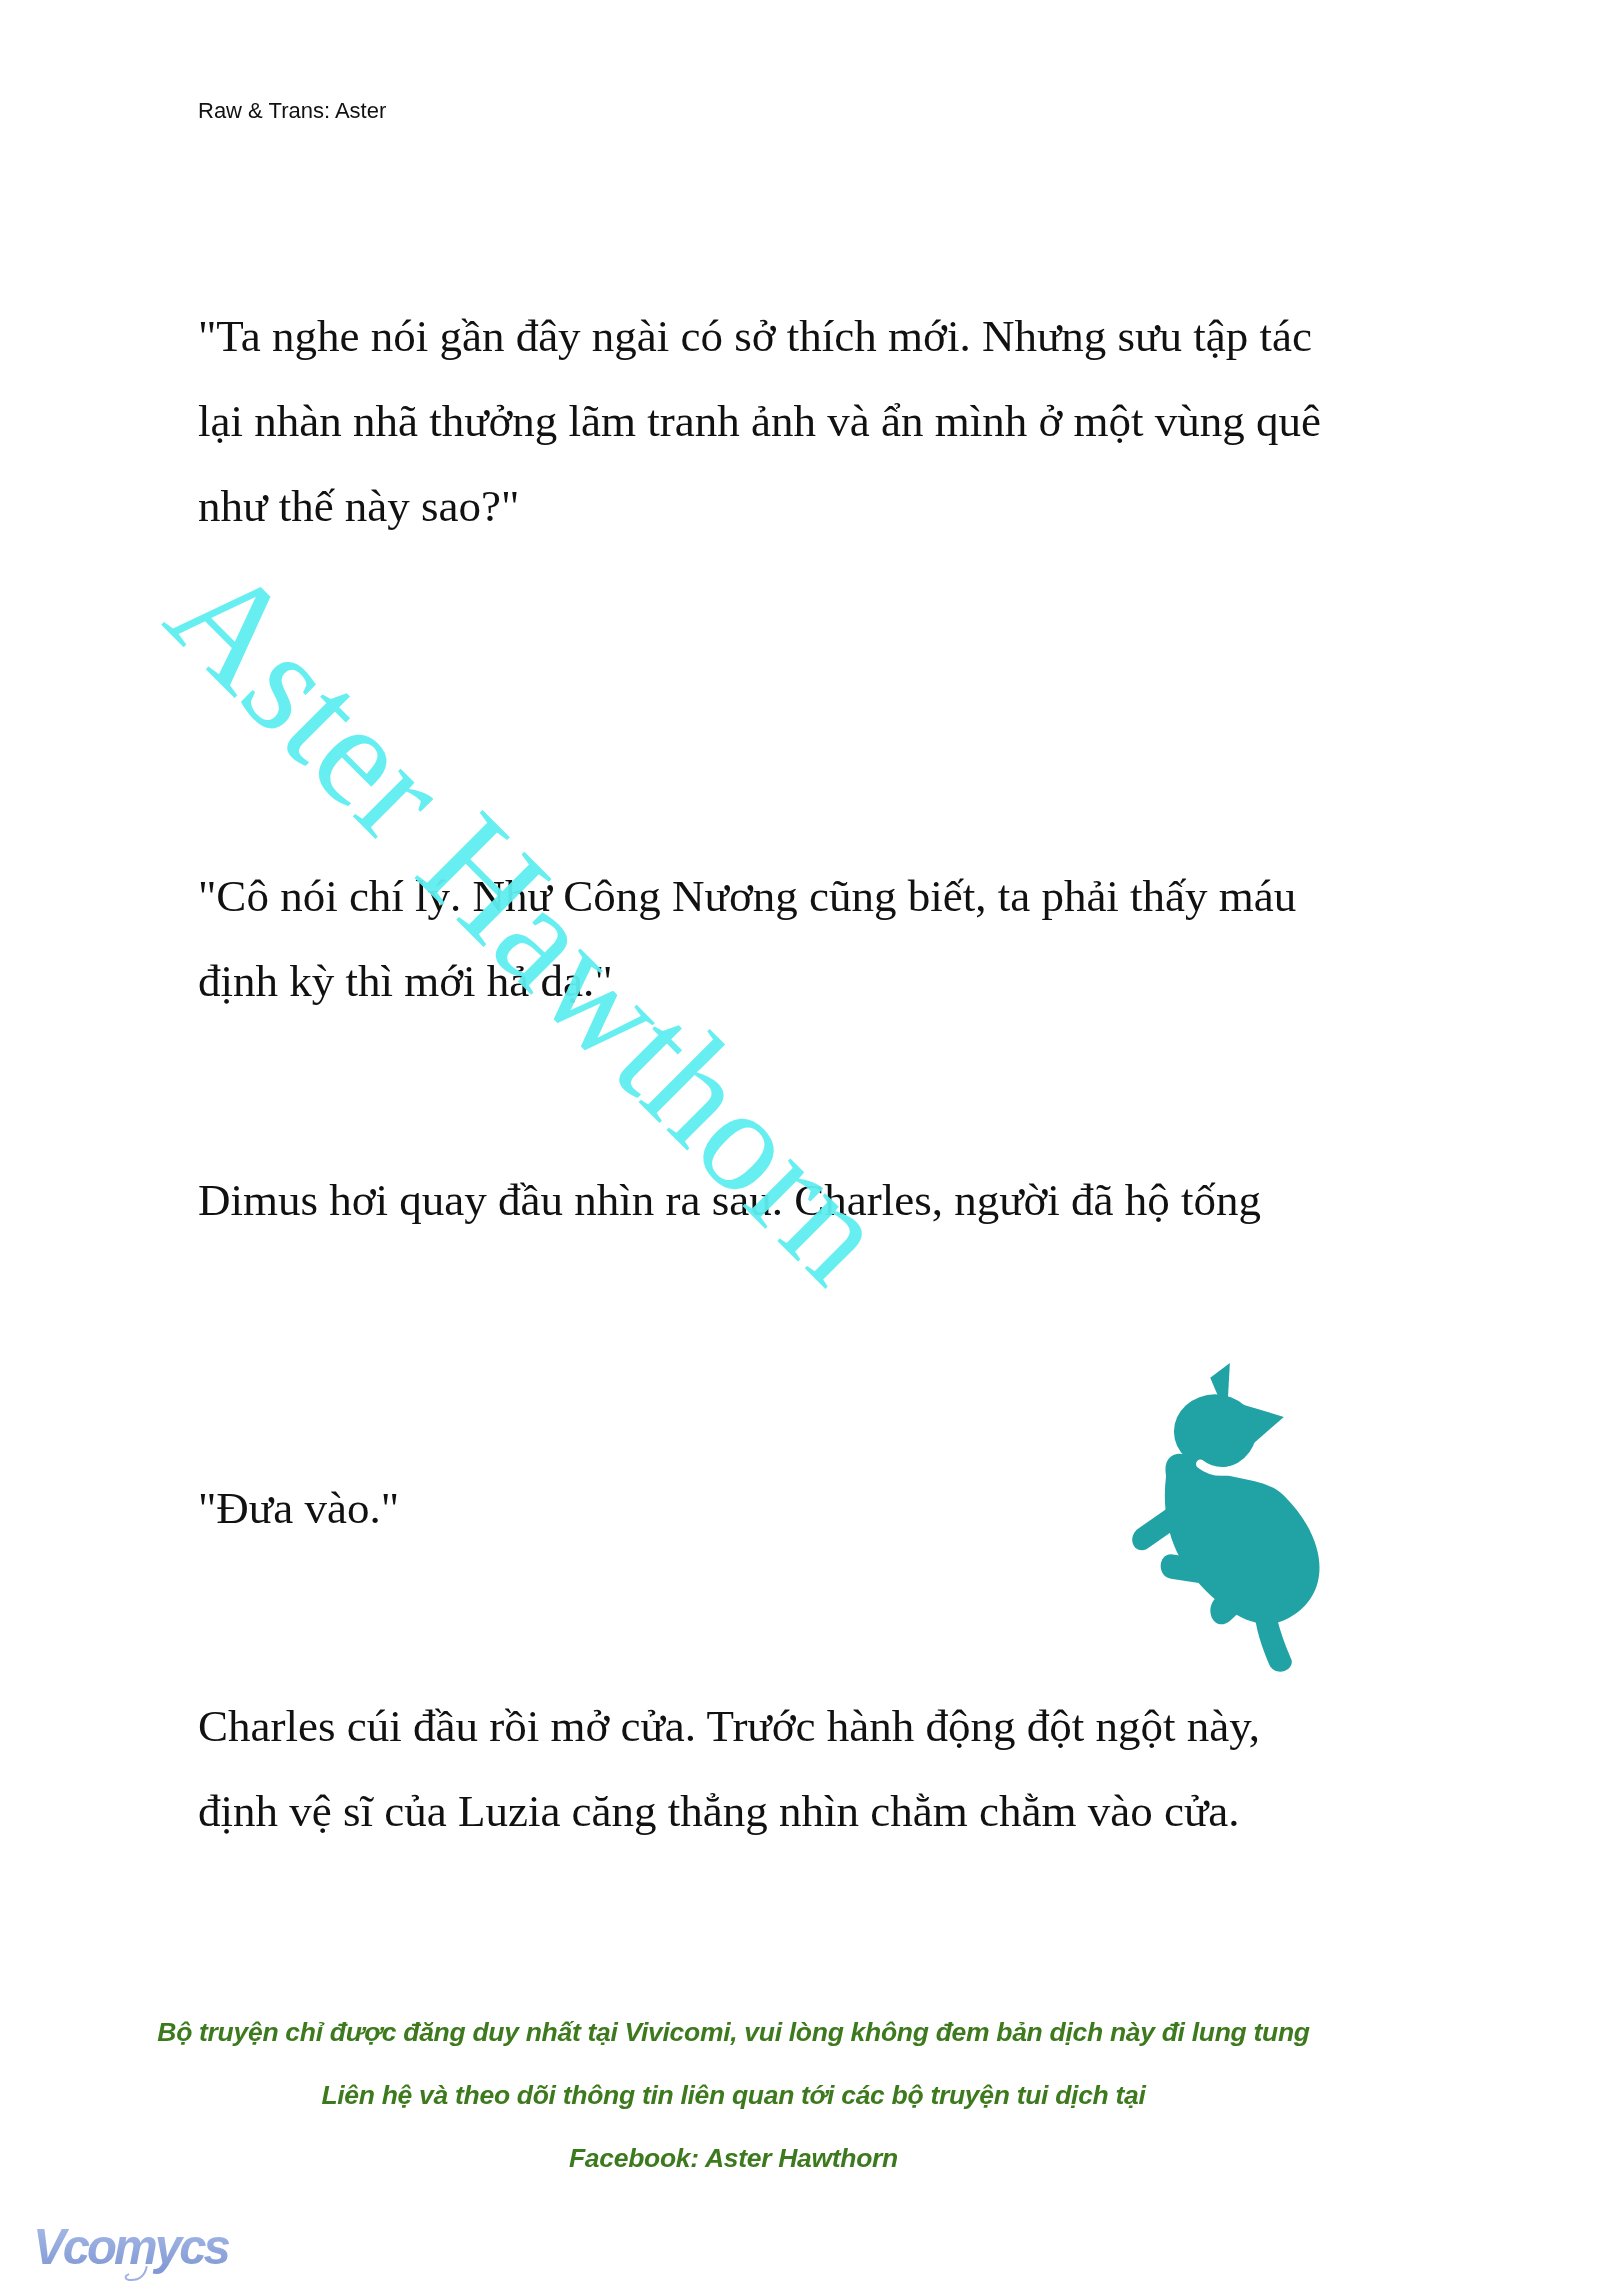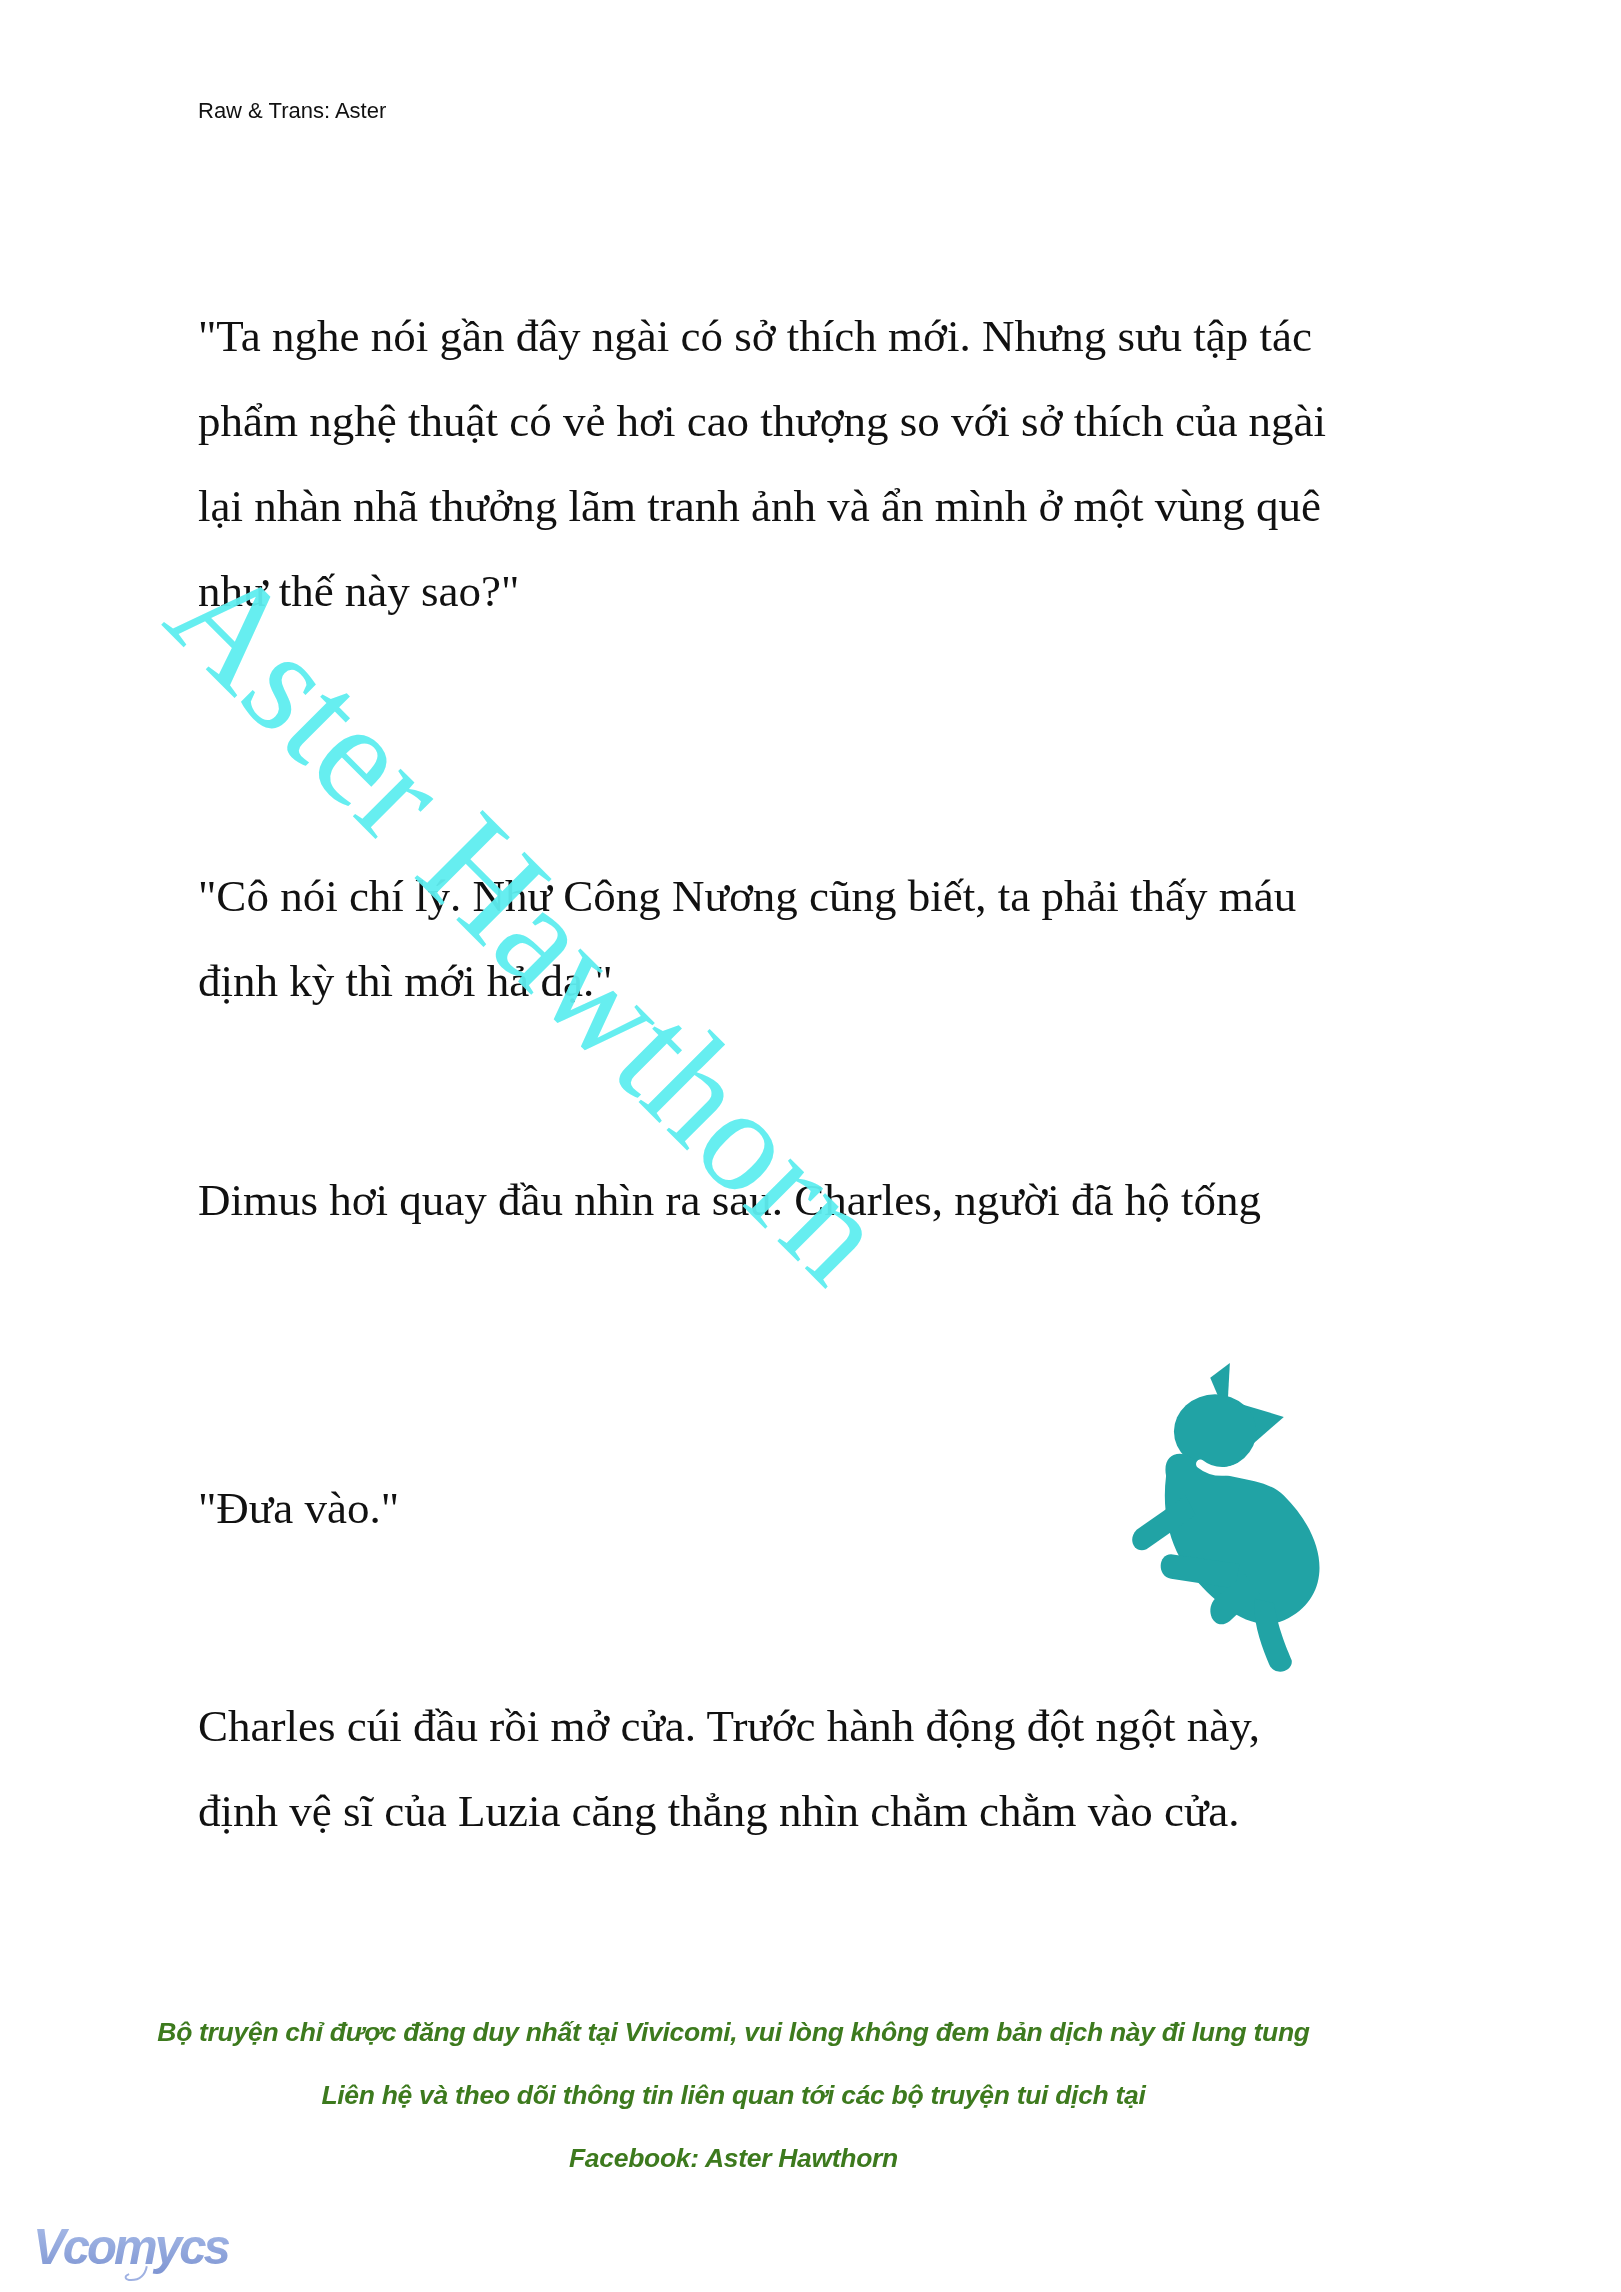--- a/index.html
+++ b/index.html
@@ -12,21 +12,20 @@
   .cat { position:absolute; left:1117px; top:1358px; width:211px; height:314px; }
   .logo { position:absolute; left:29px; top:2217px; width:216px; height:69px; }
 </style>
 </head>
 <body>
 
 <div class="header">Raw &amp; Trans: Aster</div>
 
 <div class="para" style="top:294px;">
   <span class="line">"Ta nghe nói gần đây ngài có sở thích mới. Nhưng sưu tập tác</span>
-  <span class="line">phẩm nghệ thuật có vẻ hơi cao thượng so với sở thích của ngài</span>
   <span class="line">lại nhàn nhã thưởng lãm tranh ảnh và ẩn mình ở một vùng quê</span>
   <span class="line">như thế này sao?"</span>
 </div>
 
 <div class="para" style="top:854px;">
   <span class="line">"Cô nói chí lý. Như Công Nương cũng biết, ta phải thấy máu</span>
   <span class="line">định kỳ thì mới hả dạ."</span>
 </div>
 
 <div class="para" style="top:1158px;">

